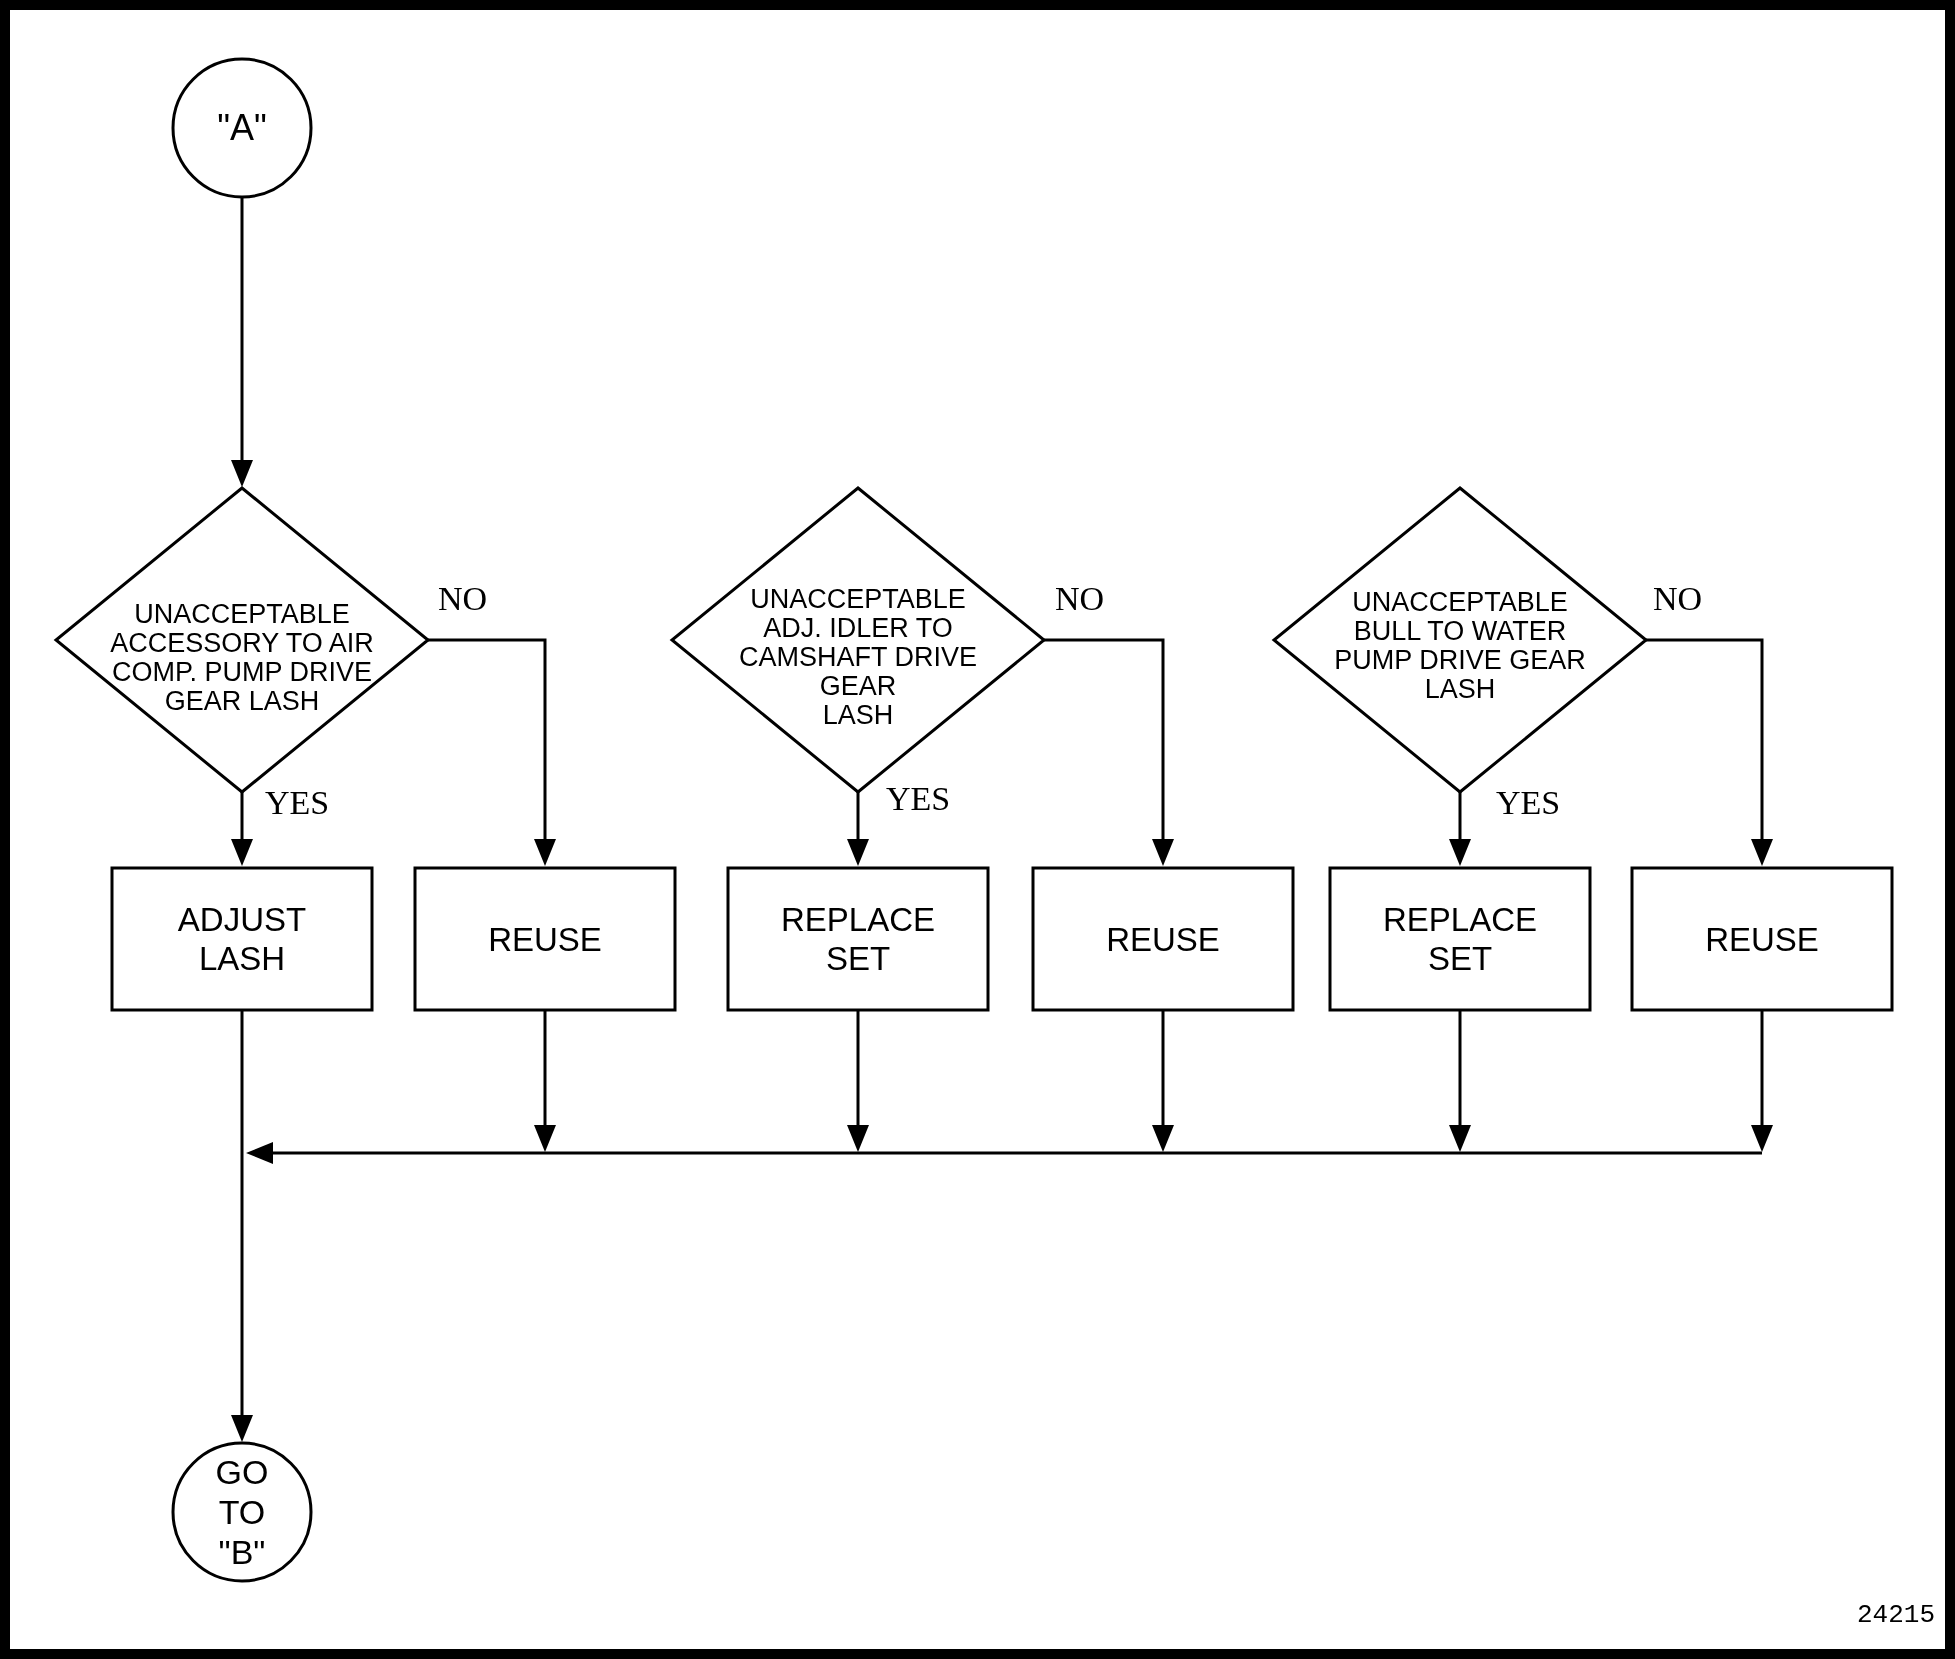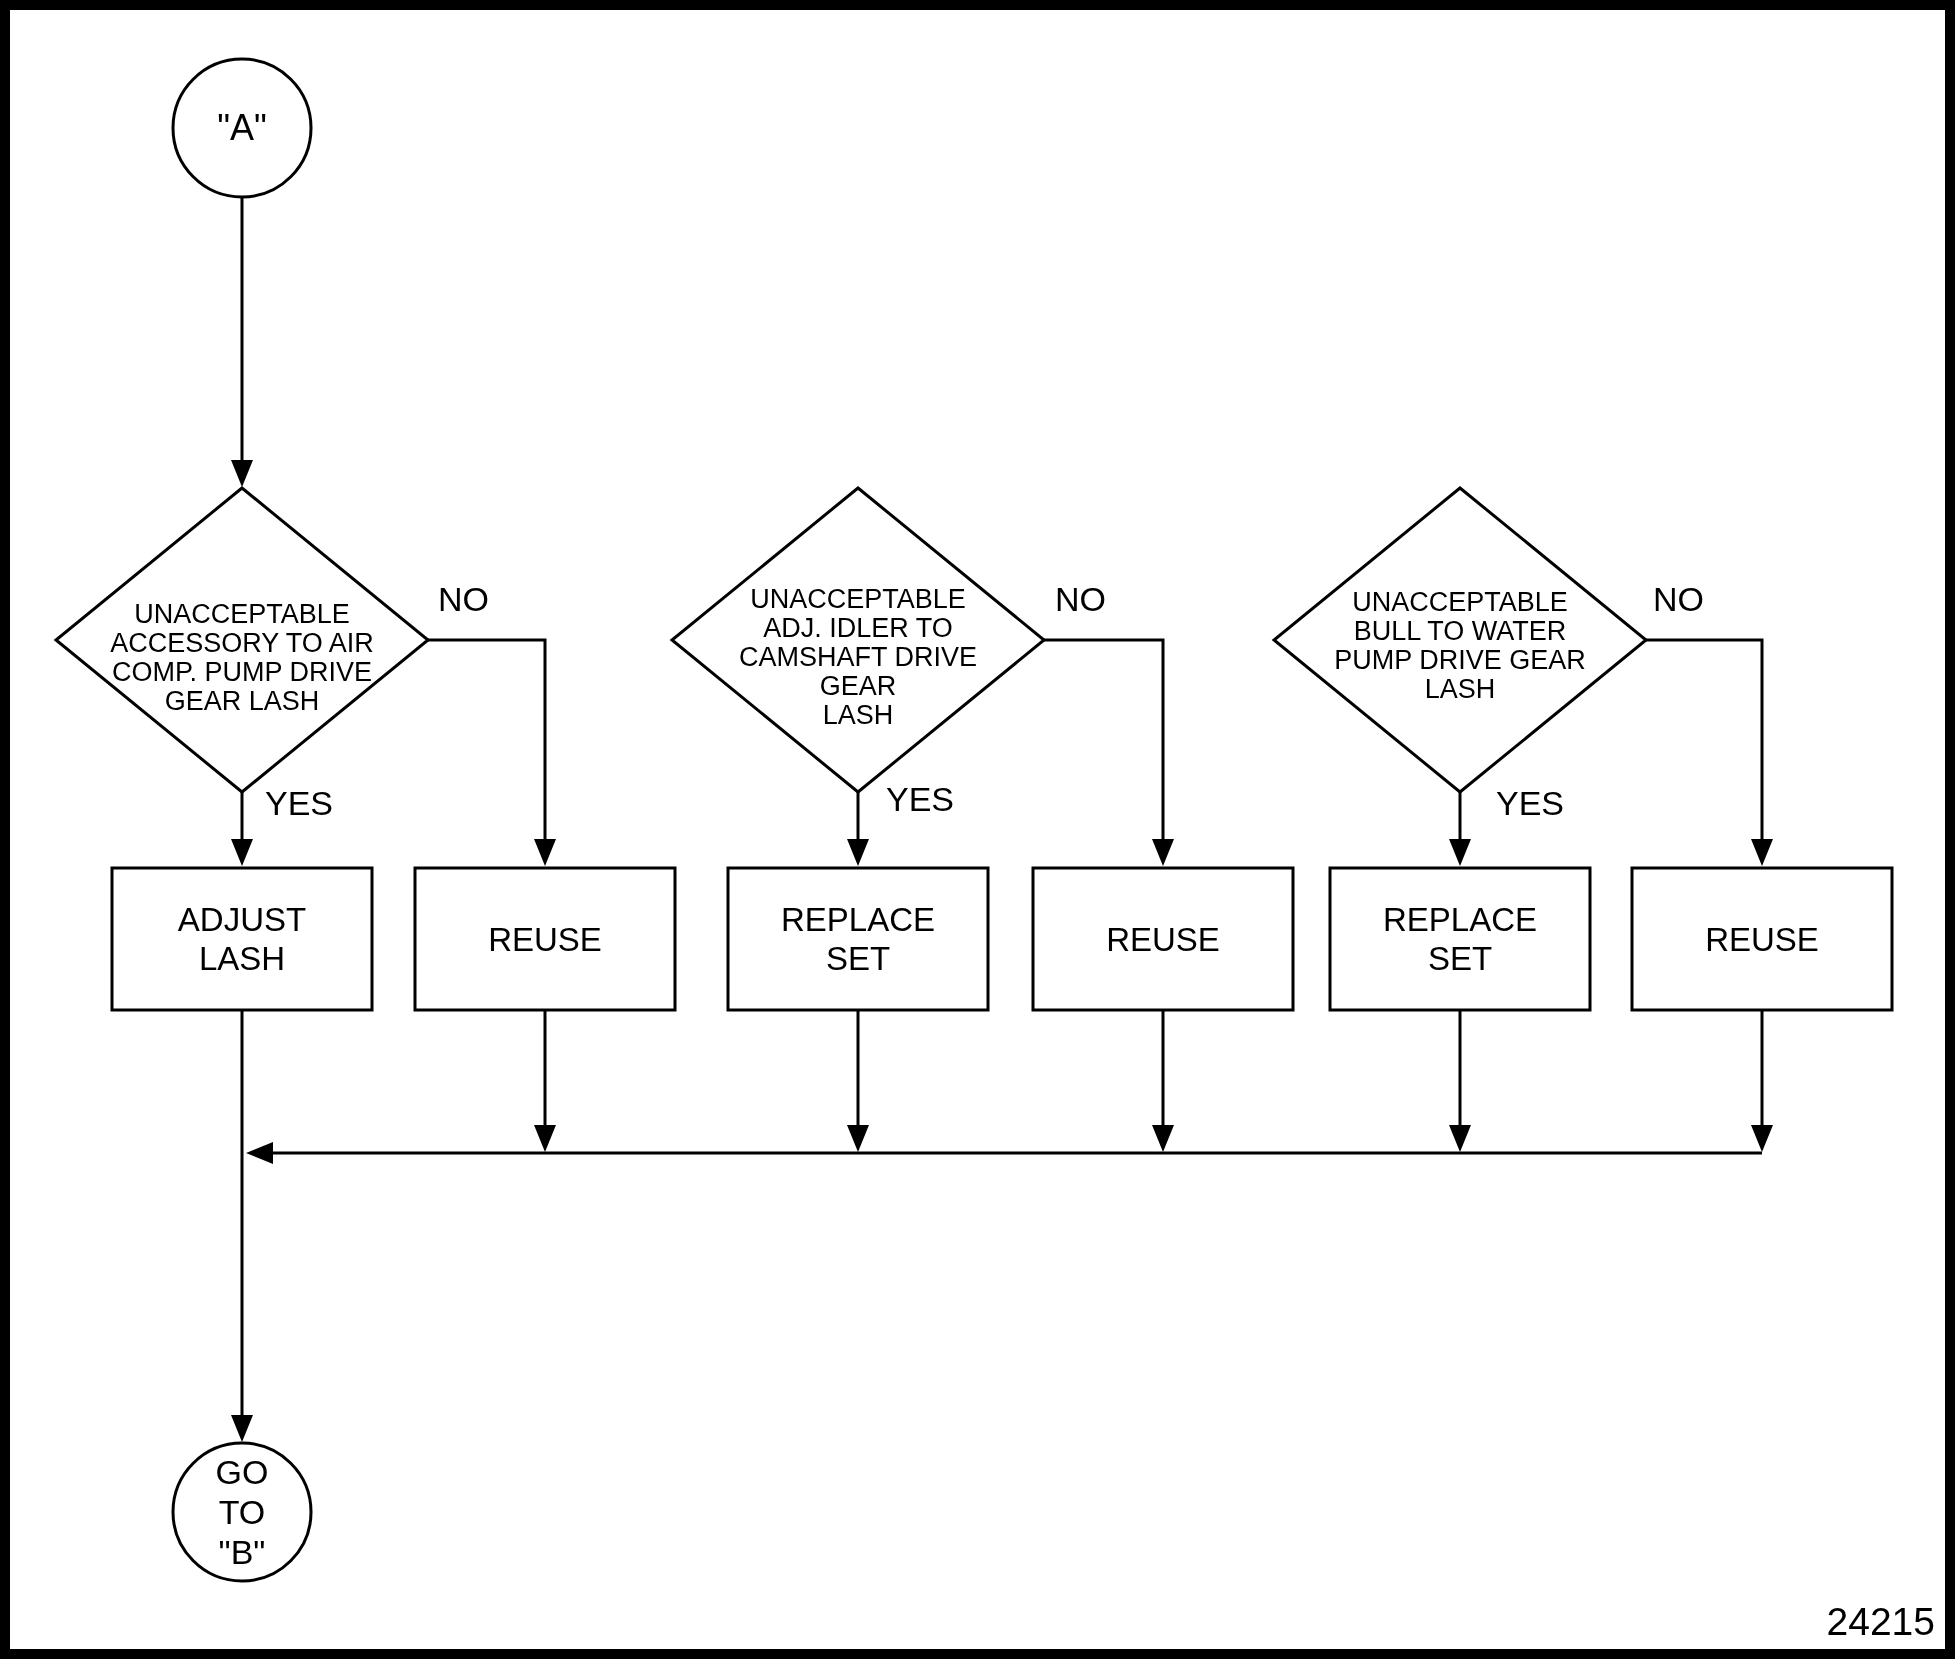--- a/index.html
+++ b/index.html
@@ -46,29 +46,31 @@
     font-size: 34px;
     line-height: 40px;
     width: 160px;
     height: 140px;
   }
   .edge-label {
     position: absolute;
     font-size: 34px;
     line-height: 34px;
     color: #000000;
+    font-family: Liberation Serif, serif;
   }
   .figure-number {
     position: absolute;
     left: 1795px;
     top: 1600px;
     width: 140px;
     text-align: right;
-    font-size: 39px;
+    font-size: 26px;
     color: #000000;
+    font-family: Liberation Mono, monospace;
   }
 </style>
 </head>
 <body>
 
 <div id="canvas">
 
   <svg id="diagram-svg" width="1955" height="1659" viewBox="0 0 1955 1659">
 
     <rect x="5" y="5" width="1945" height="1649" fill="none" stroke="#000" stroke-width="10"></rect>

